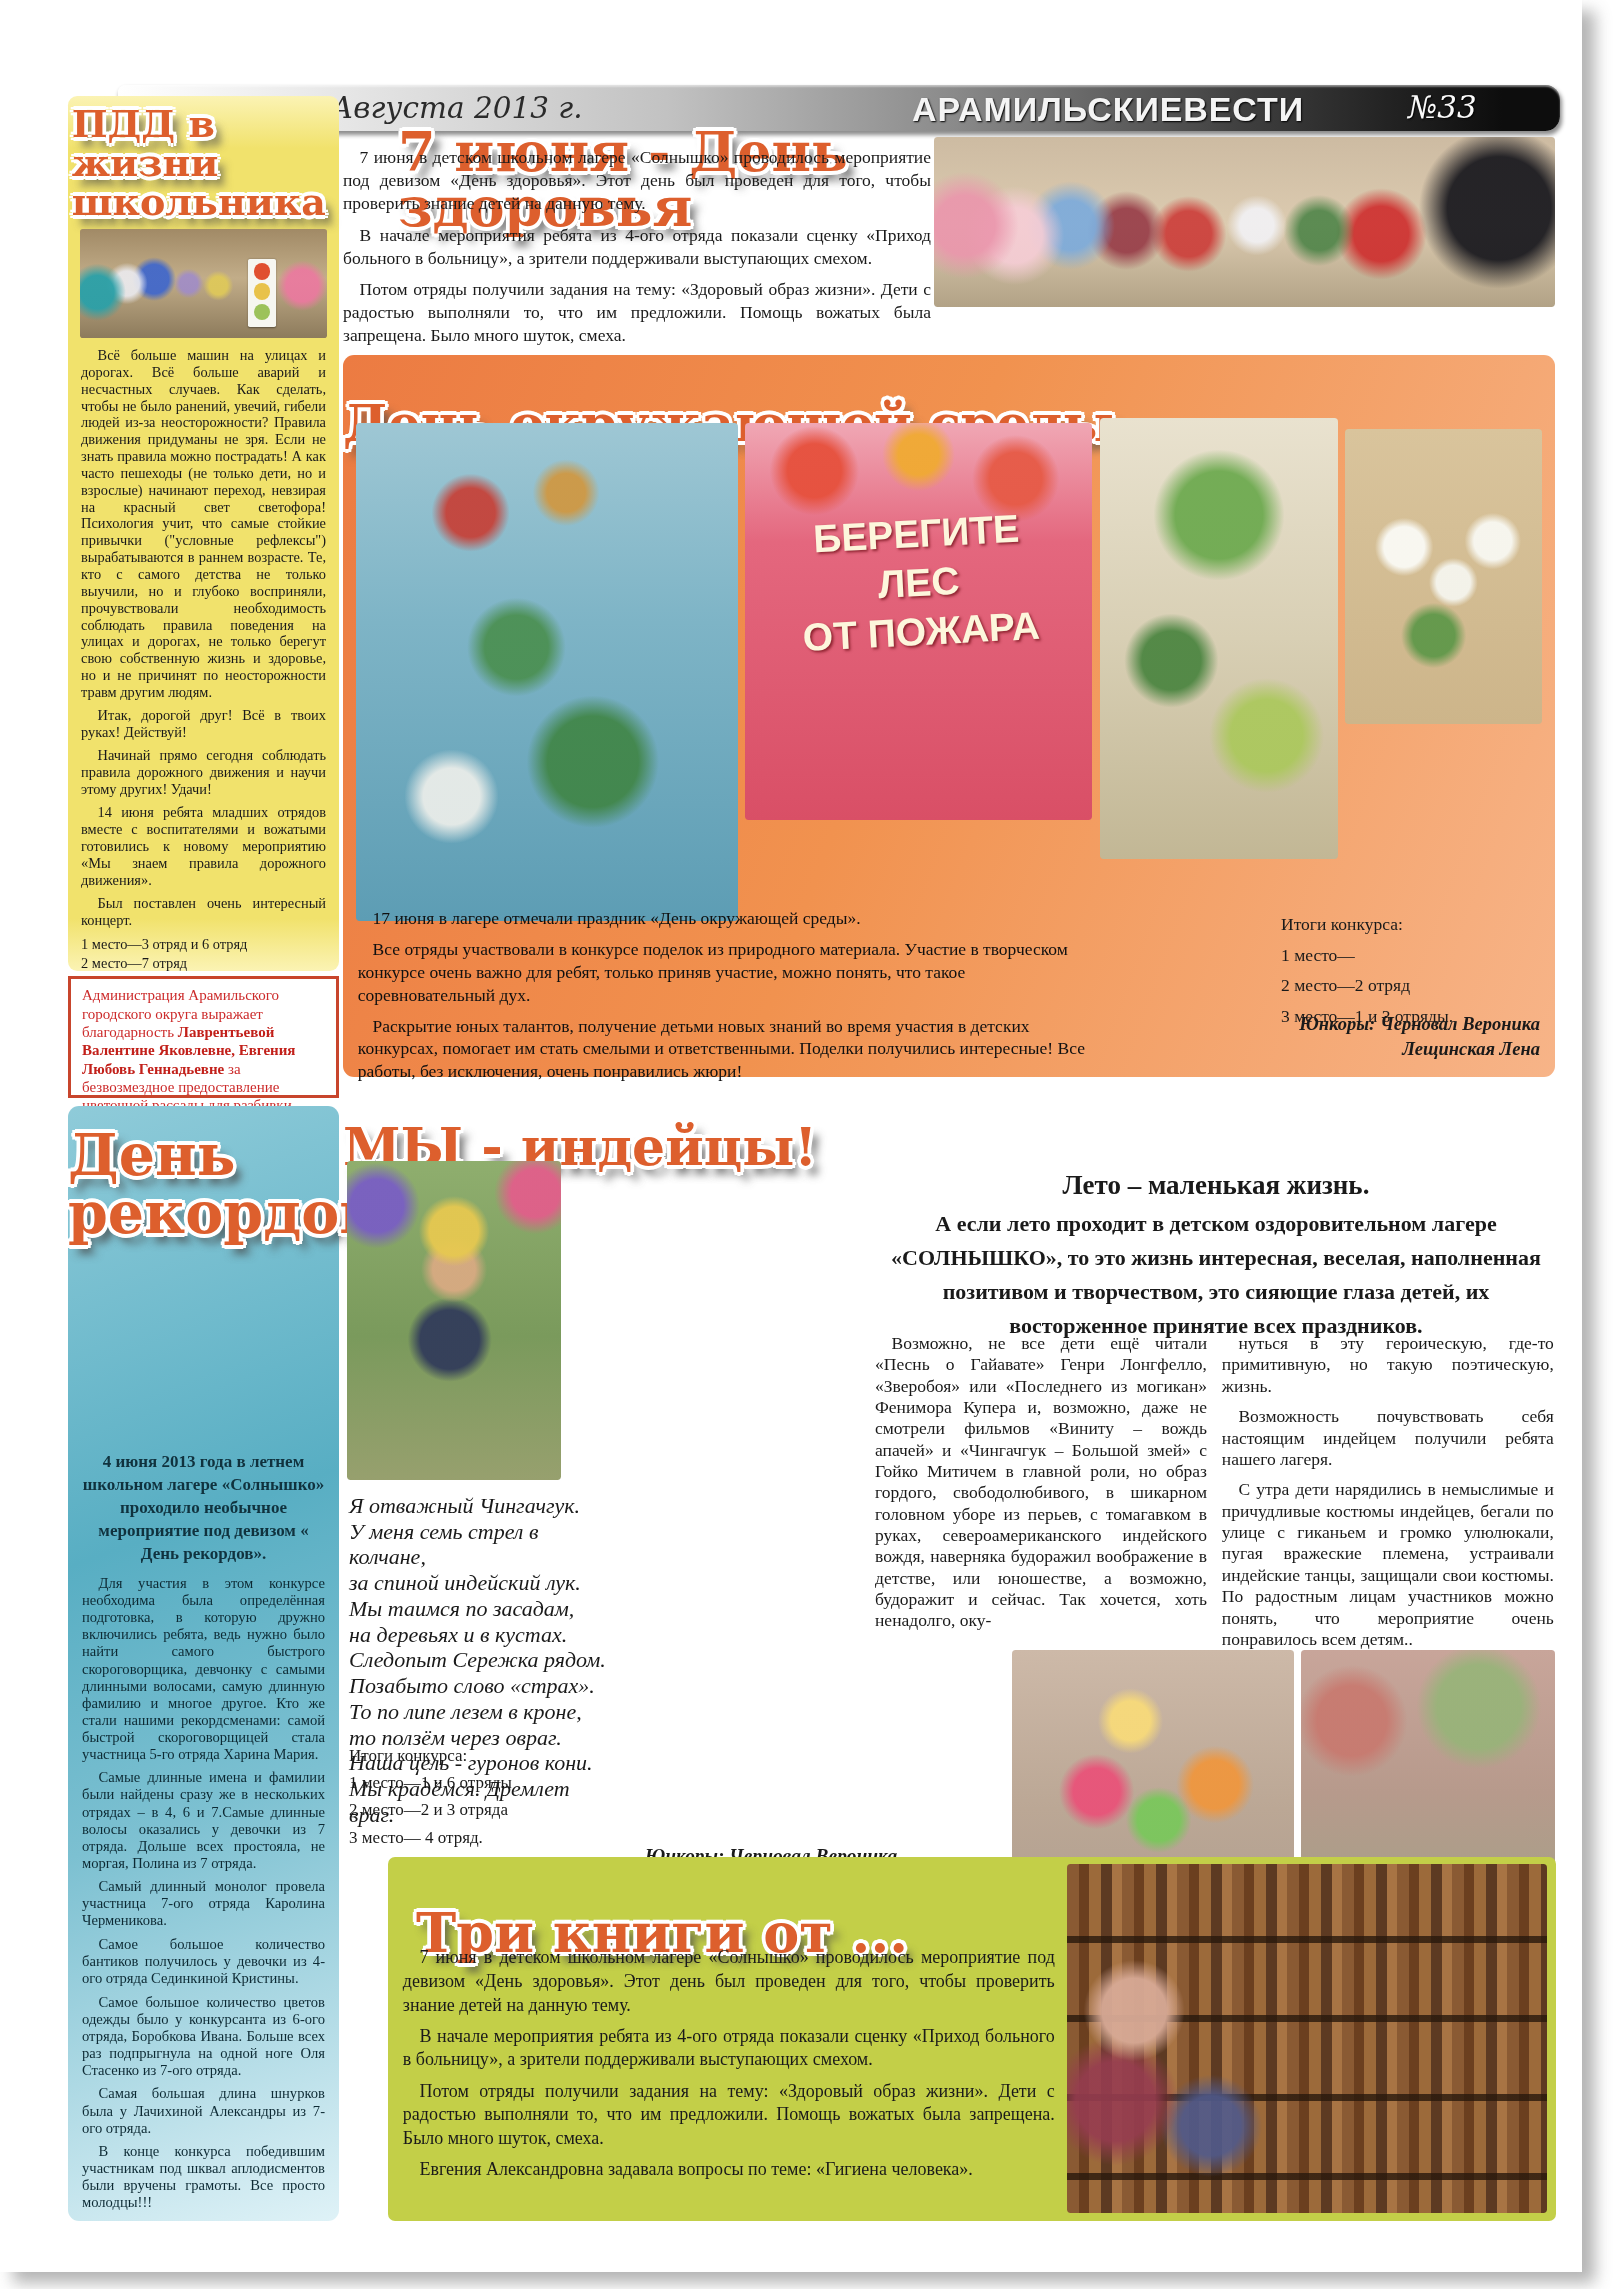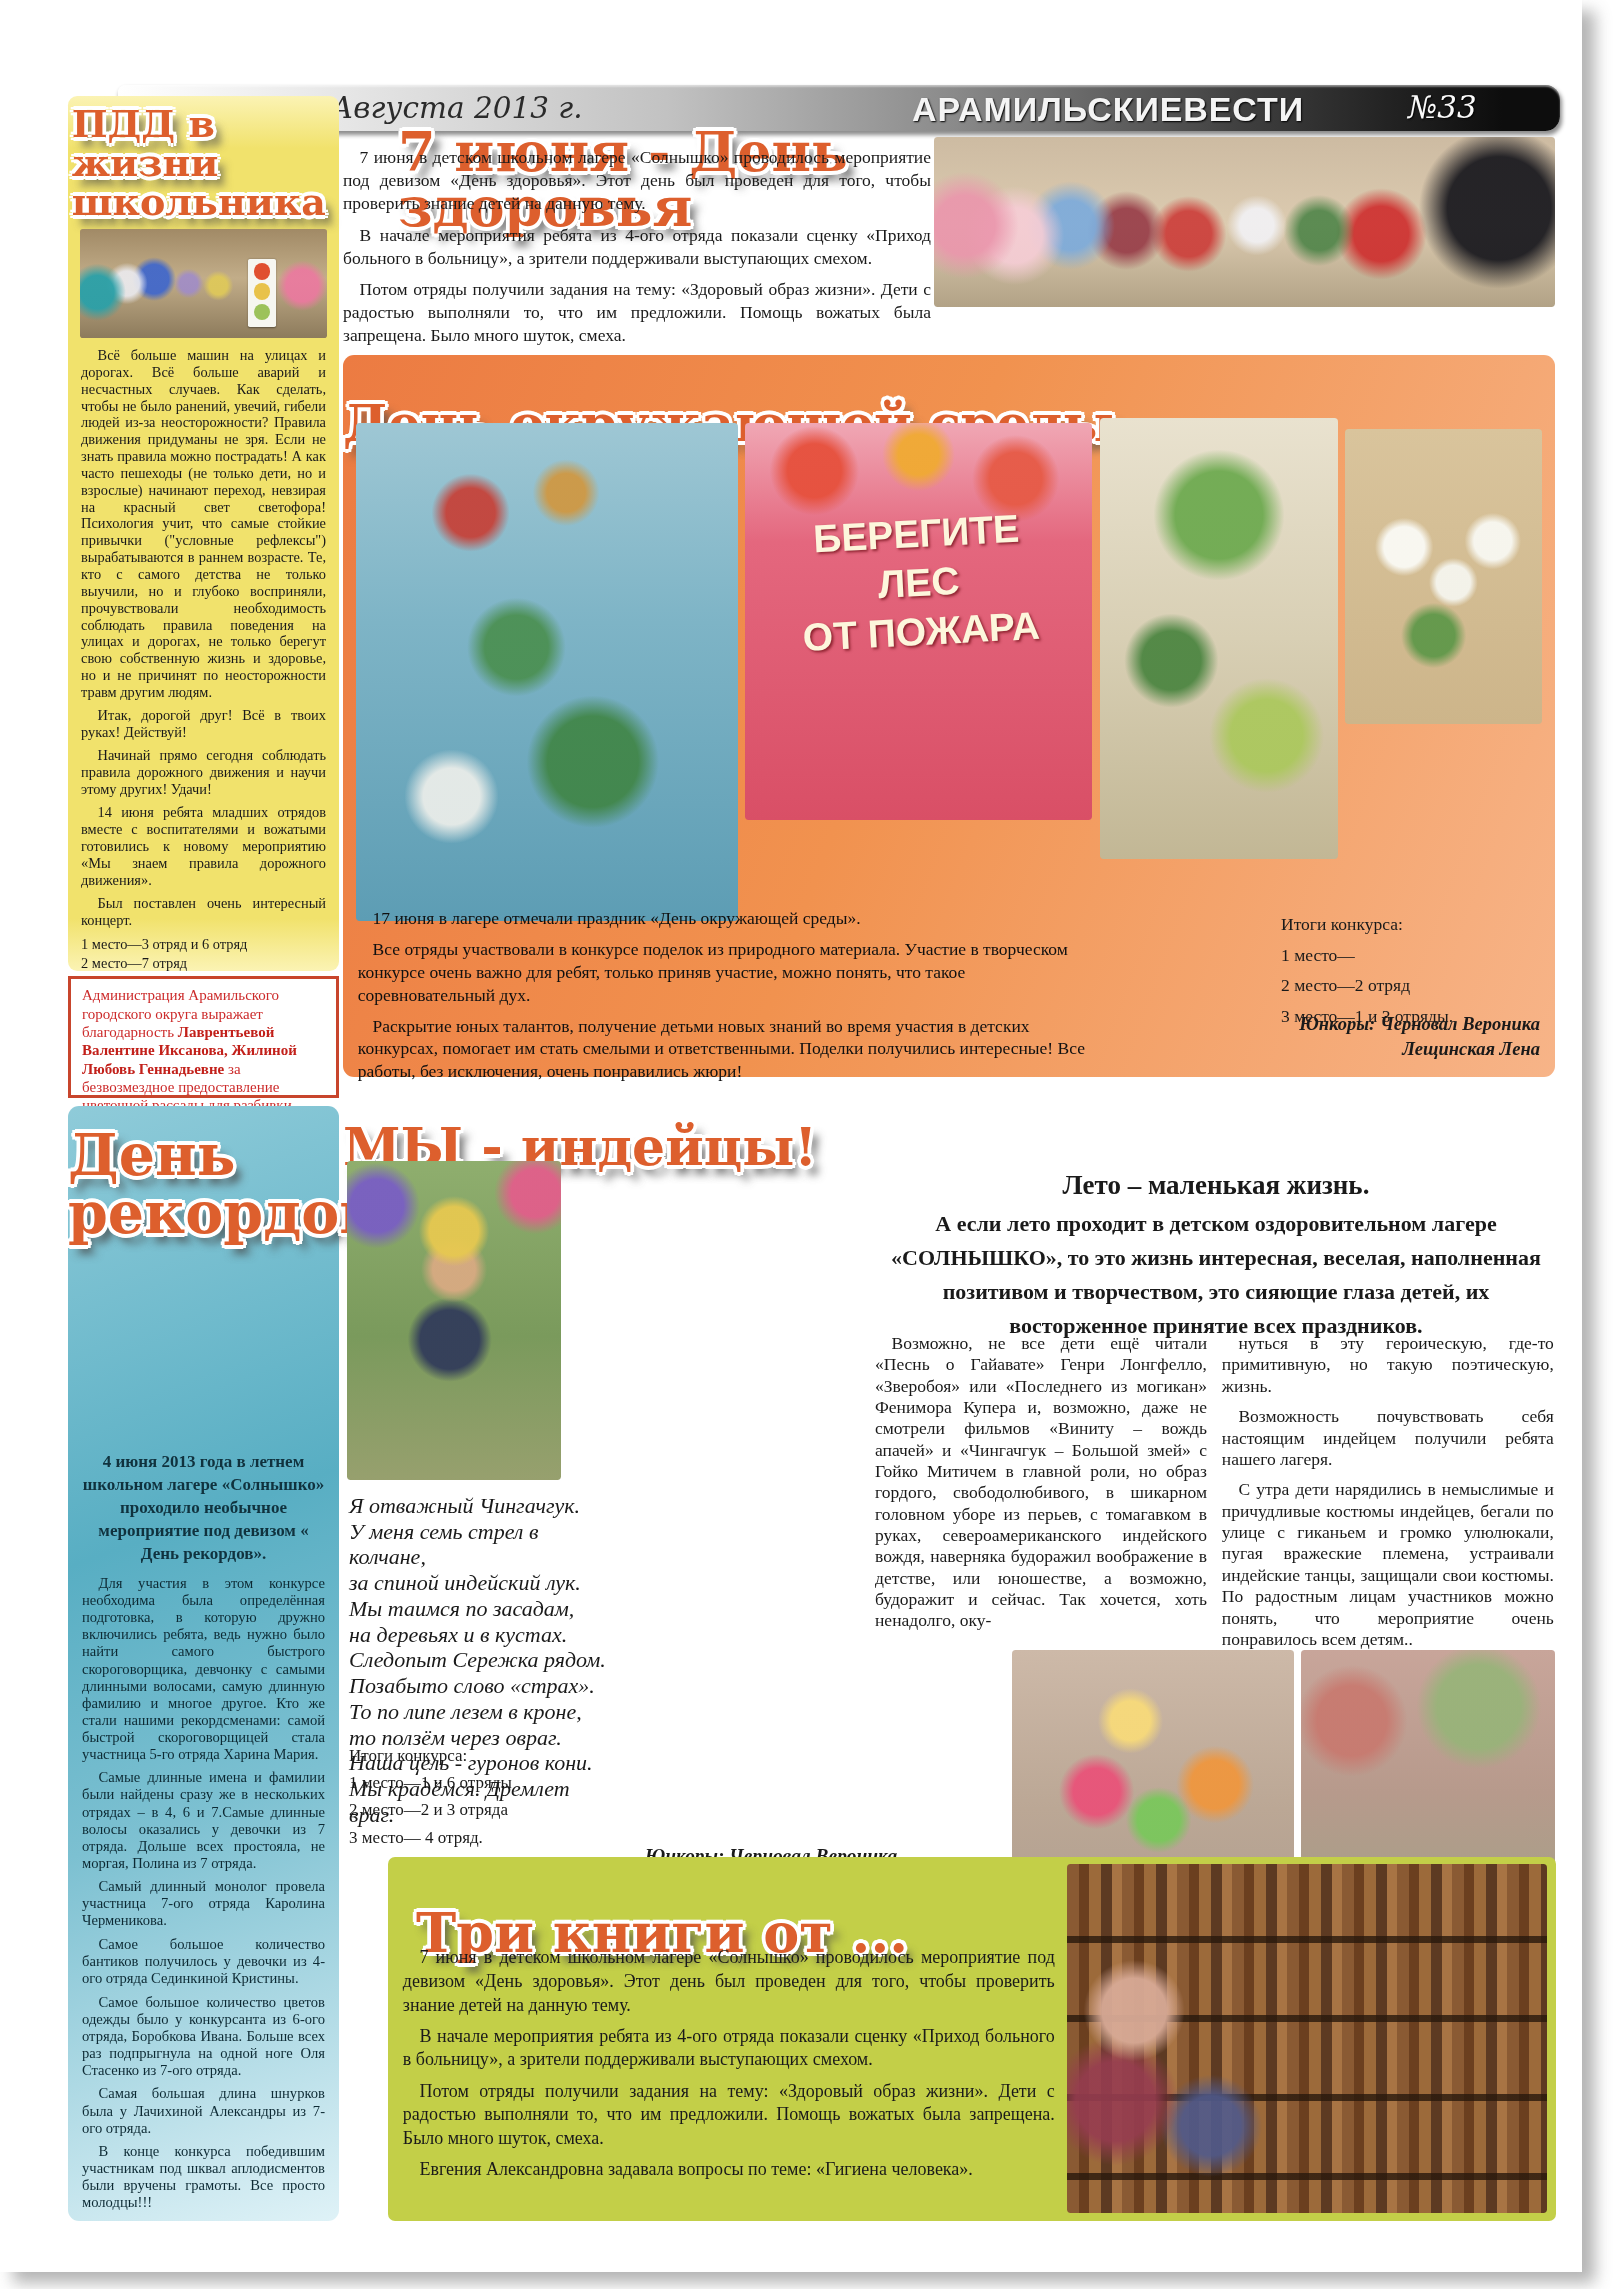--- a/index.html
+++ b/index.html
@@ -249,21 +249,21 @@
       <div>3 место—5 отряд.</div>
     </div>
     <div class="pdd-byline byline">
       <div>Юнкоры: Иксанова Диана,</div>
       <div>Черновал Вероника</div>
     </div>
   </section>
 
   <aside class="thanks-box">
     <span>Администрация Арамильского городского округа выражает благодарность</span>
-    <b>Лаврентьевой Валентине Иксанова, Жилиной Любовь Геннадьевне</b>
+    <b>Лаврентьевой Валентине Яковлевне, Евгения Любовь Геннадьевне</b>
     <span>за безвозмездное предоставление цветочной рассады для разбивки клумб на улице 1 Мая.</span>
   </aside>
 
   <section class="art-records">
     <h1 class="display">
       <span>День</span><br>
       <span>рекордов</span>
     </h1>
     <div class="records-photo"></div>
     <p class="lead">4 июня 2013 года в летнем школьном лагере «Солнышко» проходило необычное мероприятие под девизом « День рекордов».</p>

